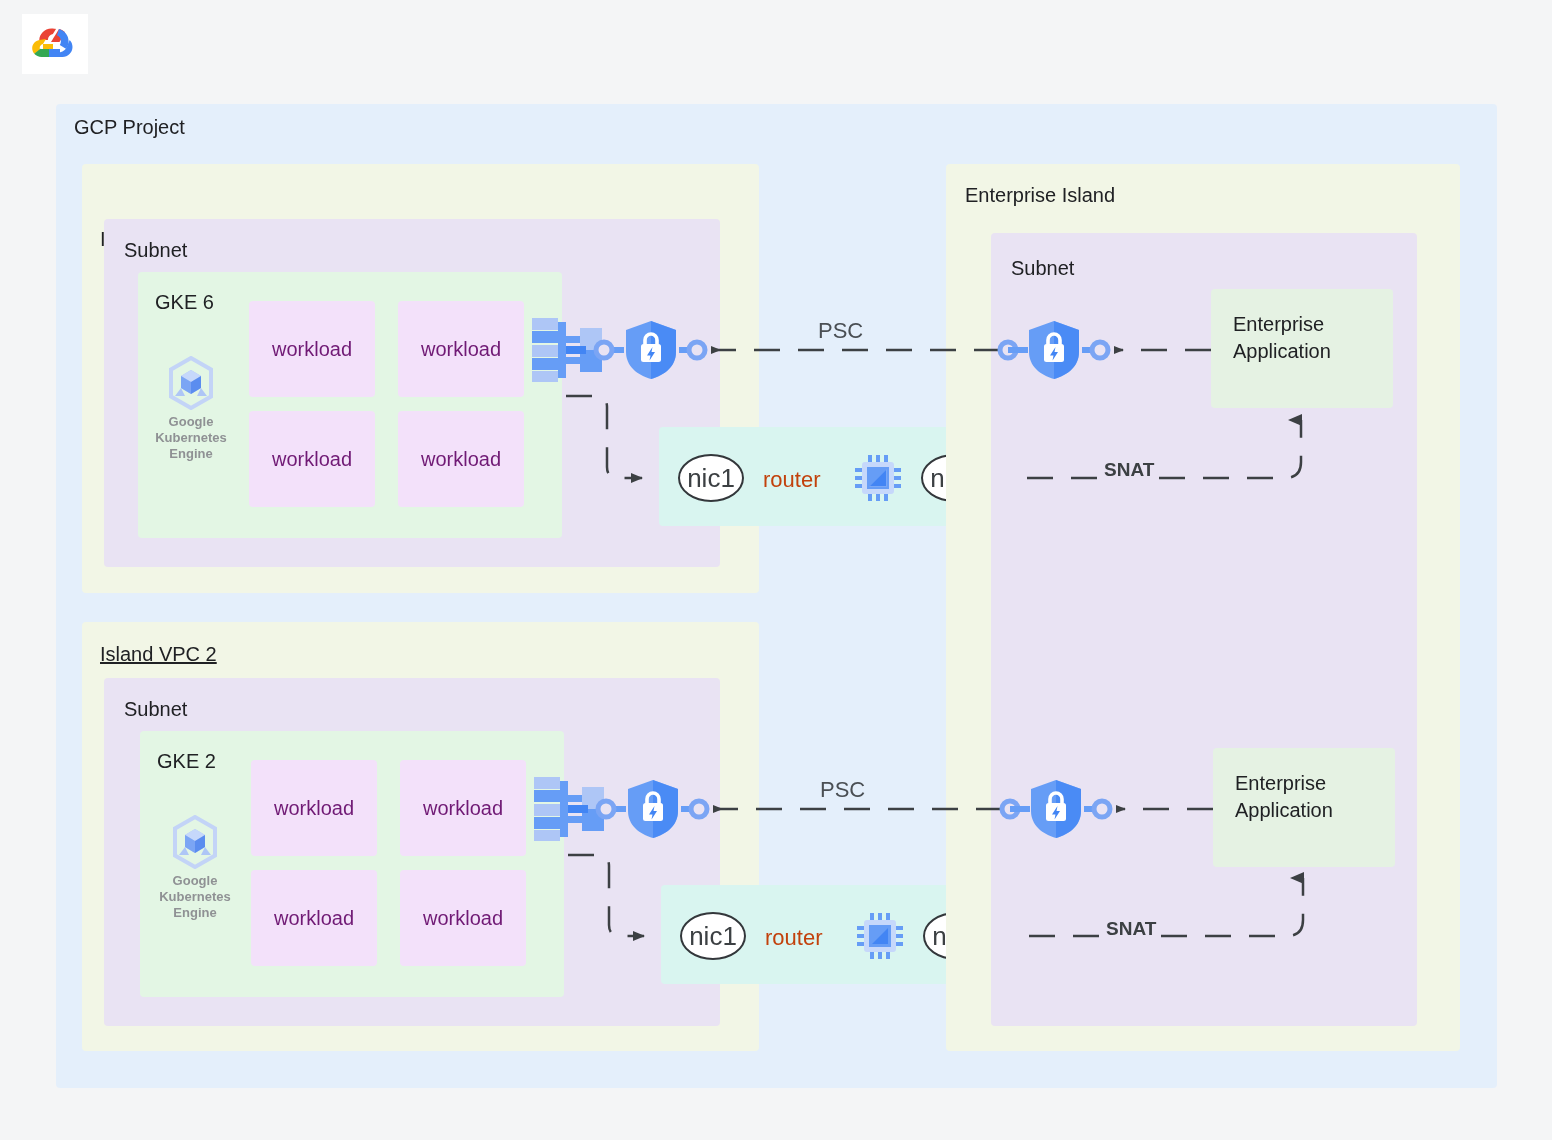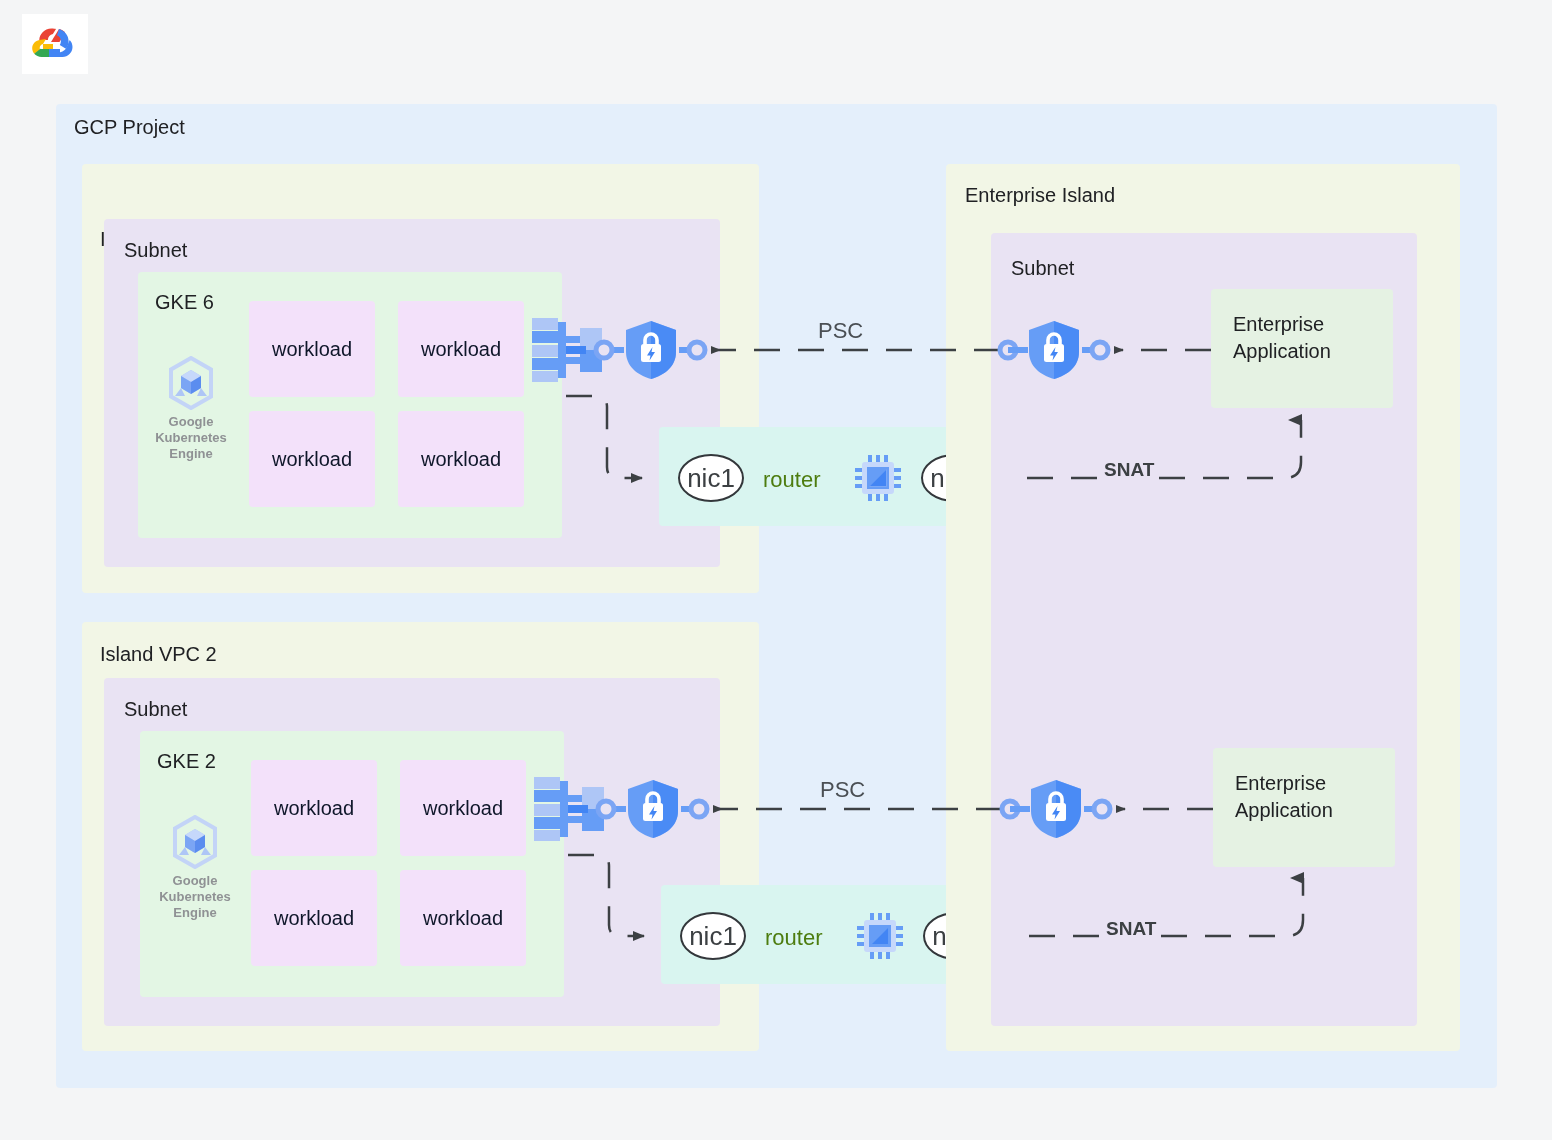--- a/index.html
+++ b/index.html
@@ -26,26 +26,26 @@
   .c-subnet    { background: #e9e3f3; }
   .c-gke       { background: #e3f6e4; }
   .c-workload  { background: #f3e1fa; }
   .c-router    { background: #d9f5f0; }
   .c-entapp    { background: #e5f2e3; }
 
   
   .gke-logo-wrap { position: absolute; display: flex; flex-direction: column; align-items: center; }
   .gke-logo-cap { font-size: 13px; line-height: 16px; font-weight: bold; color: #8f9194; text-align: center; margin-top: 4px; }
 
-  .wl-text { position: absolute; width: 100%; top: 50%; transform: translateY(-50%); text-align: center; font-size: 20px; color: #0f172a; }
+  .wl-text { position: absolute; width: 100%; top: 50%; transform: translateY(-50%); text-align: center; font-size: 20px; color: #701a75; }
 
   .nic { position: absolute; border: 2px solid #33373b; border-radius: 50%; background: #fff;
          display: flex; align-items: center; justify-content: center; font-size: 26px; color: #3c4043; }
 
-  .router-label { position: absolute; font-size: 22px; color: #4d7c0f; }
+  .router-label { position: absolute; font-size: 22px; color: #c2410c; }
 
   .edge-label { position: absolute; font-size: 22px; color: #4a4f54; white-space: nowrap; }
   .edge-label.bold { font-weight: bold; font-size: 19px; color: #3c4043; }
 
   svg.overlay { position: absolute; left: 0; top: 0; width: 1552px; height: 1140px; pointer-events: none; }
   .icon-abs { position: absolute; }
 </style>
 </head>
 <body>
 
@@ -155,21 +155,21 @@
       </g>
       <rect x="7" y="7" width="32" height="32" rx="3" fill="#c6d8fb"></rect>
       <rect x="12" y="12" width="22" height="22" fill="#669df6"></rect>
       <path d="M14 32 L32 32 L32 14 Z" fill="#c6d8fb" opacity="0.2"></path>
       <path d="M31 31 L31 15 L15 31 Z" fill="#4285f4"></path>
     </svg>
   </div>
   <div class="nic" style="left:921px; top:454px; width:66px; height:48px;">nic0</div>
 
   <div class="box c-vpc" style="left:82px; top:622px; width:677px; height:429px;"></div>
-  <div class="lbl" style="left:100px; top:643px;">Island VPC 2</div>
+  <div class="lbl" style="left:100px; top:643px;text-decoration:underline;">Island VPC 2</div>
 
   <div class="box c-subnet" style="left:104px; top:678px; width:616px; height:348px;"></div>
   <div class="lbl" style="left:124px; top:698px;">Subnet</div>
 
   <div class="box c-gke" style="left:140px; top:731px; width:424px; height:266px;"></div>
   <div class="lbl" style="left:157px; top:750px;">GKE 2</div>
 
   <div class="gke-logo-wrap" style="left:160px; top:815px; width:70px;">
     <svg width="48" height="54" viewBox="0 0 48 54">
       <path d="M24 2 L44 13.5 L44 40.5 L24 52 L4 40.5 L4 13.5 Z" fill="none" stroke="#c3d4f7" stroke-width="4"></path>

